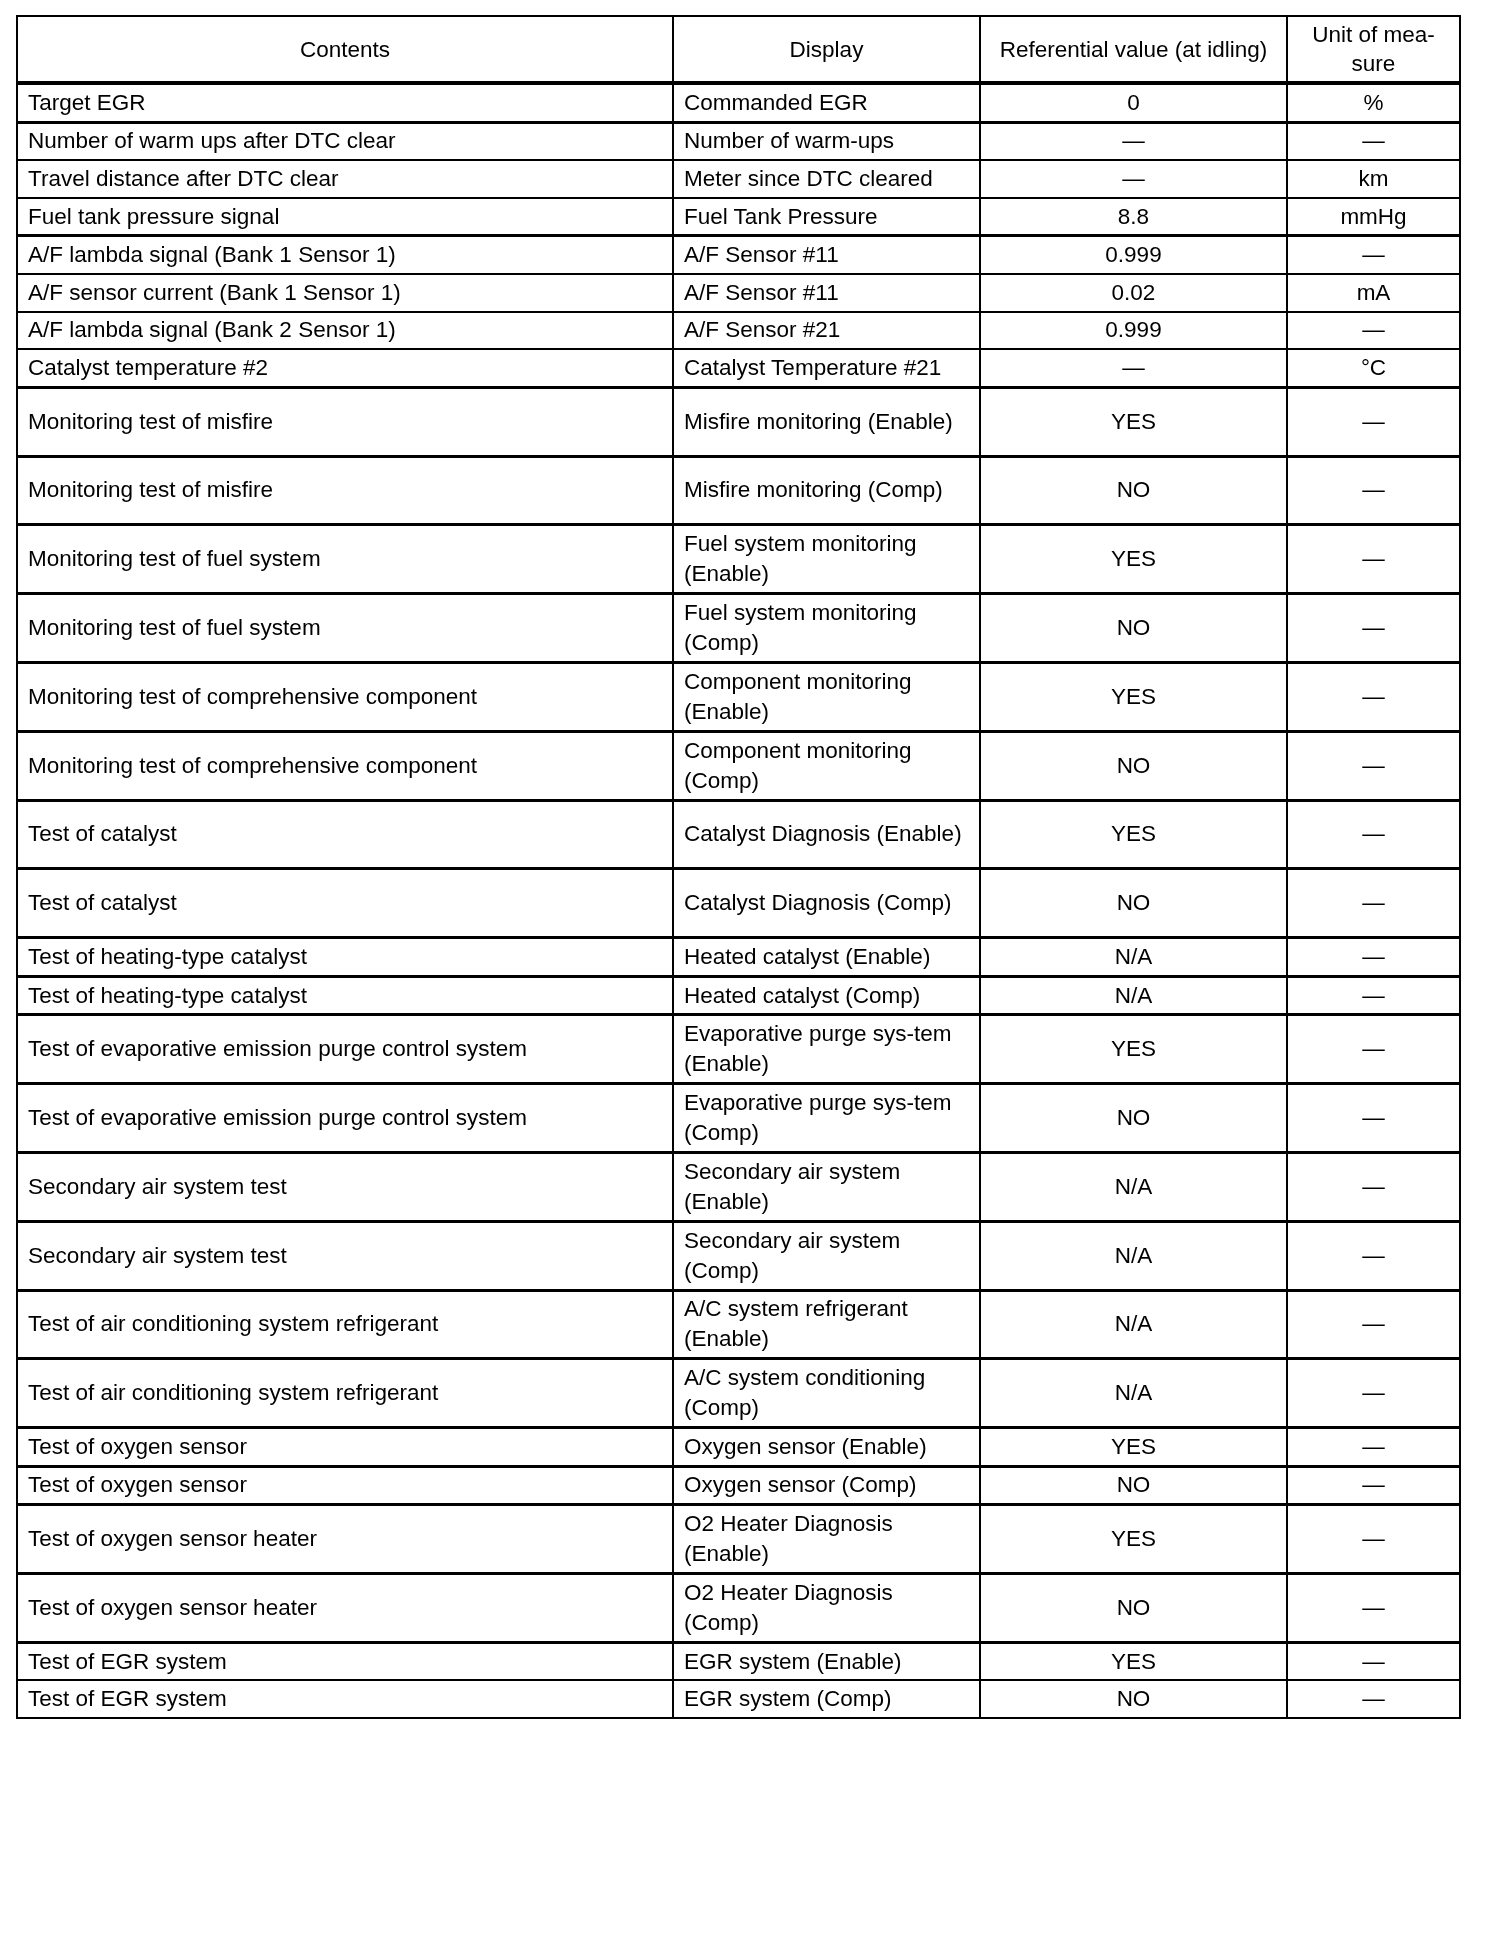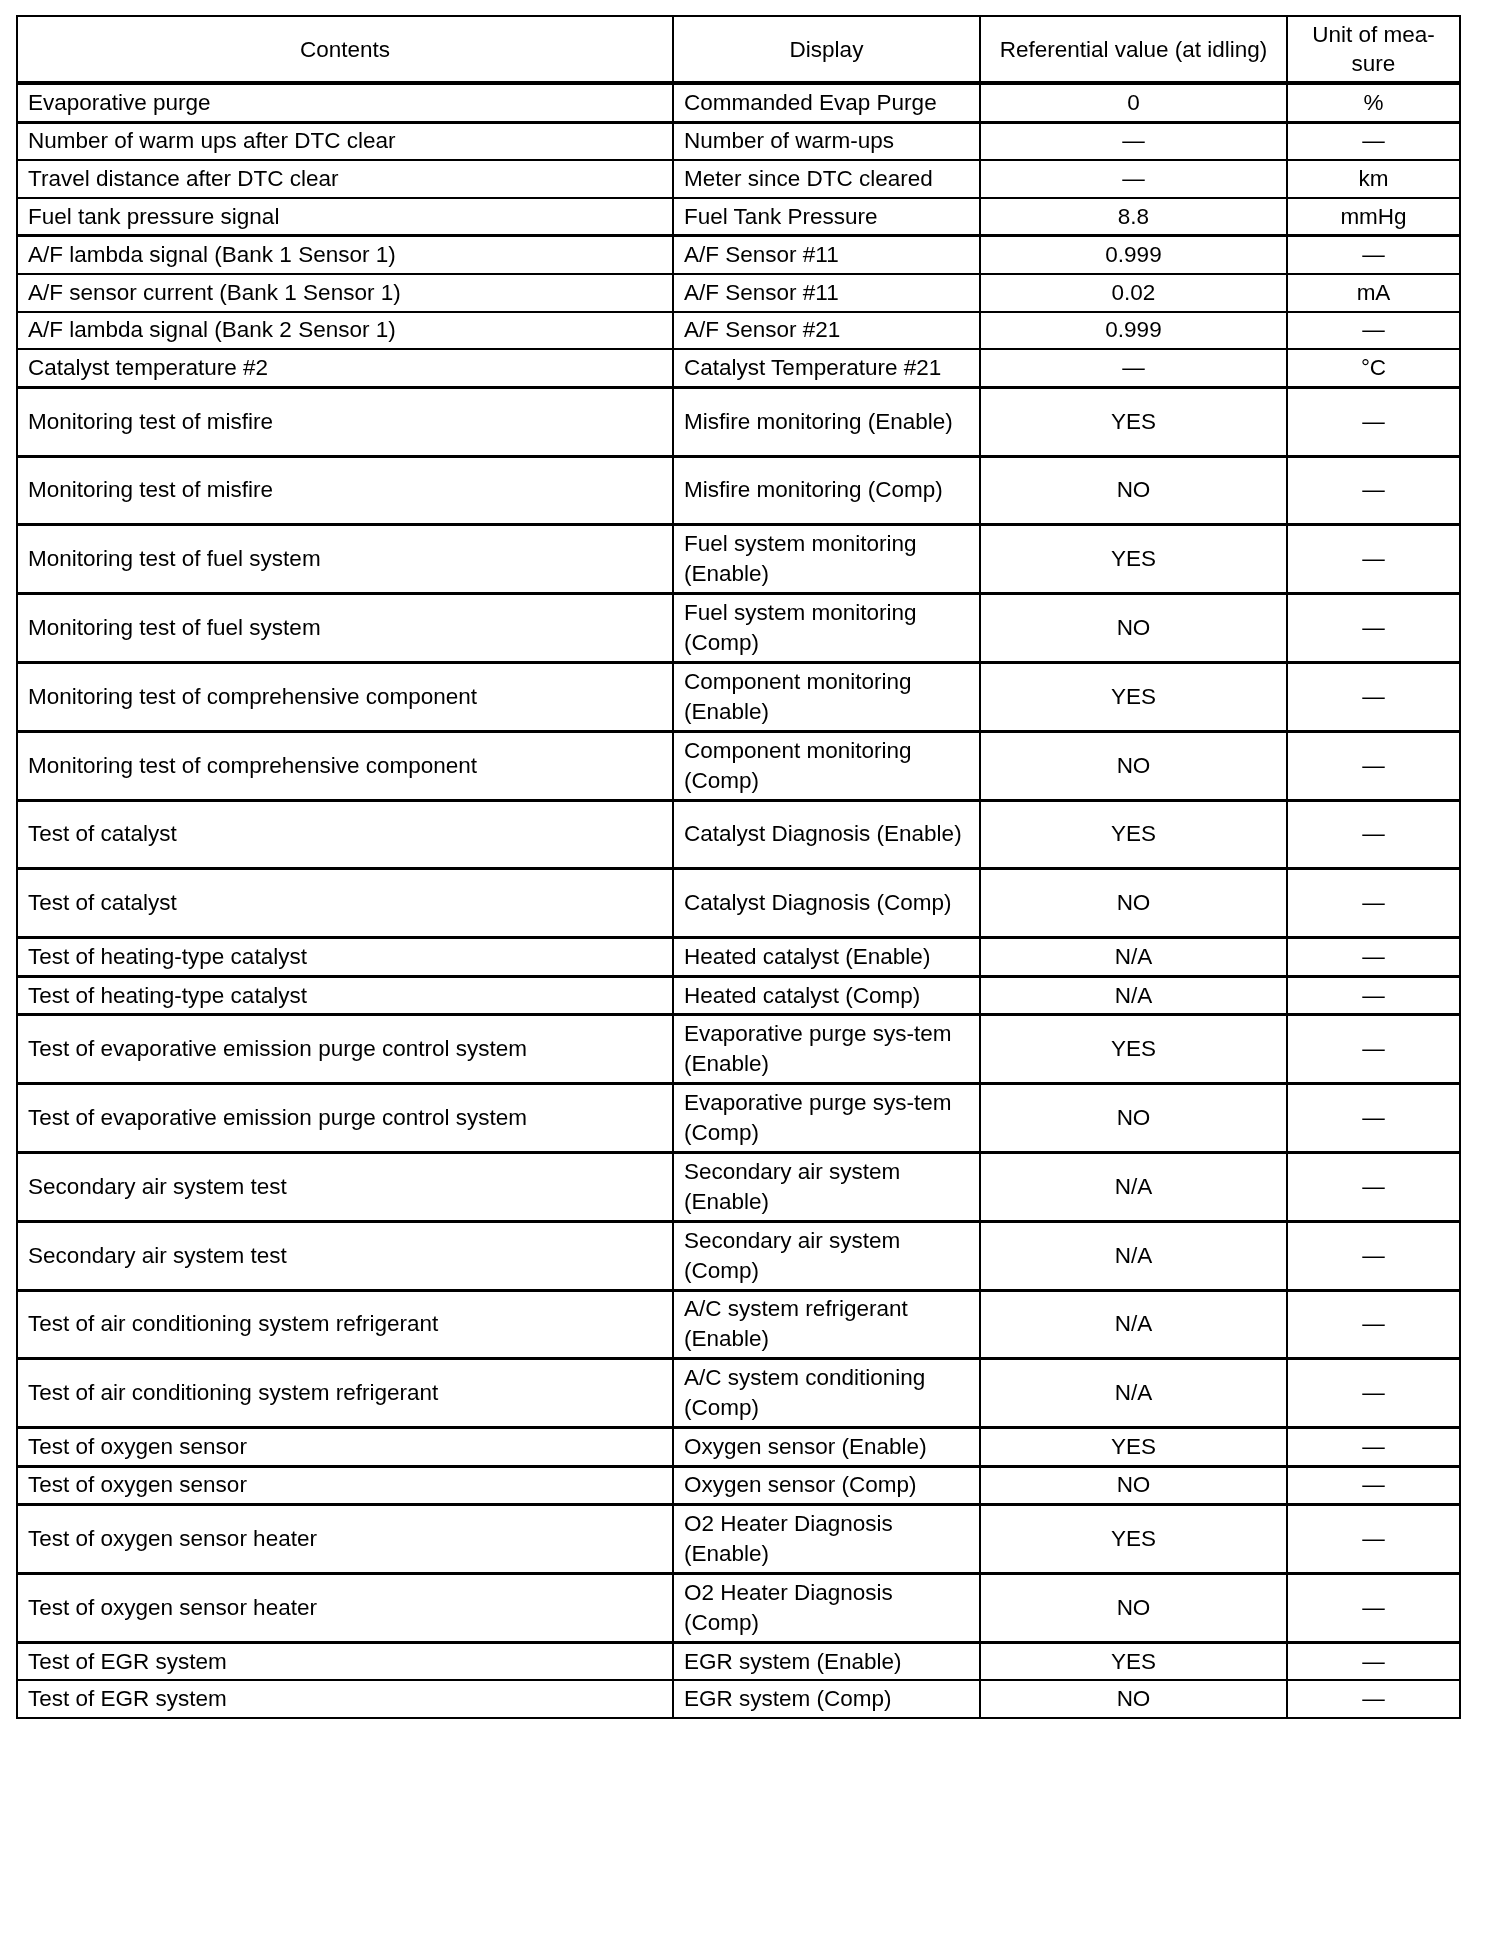--- a/index.html
+++ b/index.html
@@ -40,22 +40,22 @@
   <thead>
     <tr>
       <th>Contents</th>
       <th>Display</th>
       <th>Referential value (at idling)</th>
       <th>Unit of mea-sure</th>
     </tr>
   </thead>
   <tbody id="rows">
       <tr class="single">
-        <td class="l">Evaporative purge</td>
-        <td class="l display">Commanded Evap Purge</td>
+        <td class="l">Target EGR</td>
+        <td class="l display">Commanded EGR</td>
         <td class="c">0</td>
         <td class="c">%</td>
       </tr>
       <tr class="single heavy">
         <td class="l">Number of warm ups after DTC clear</td>
         <td class="l display">Number of warm-ups</td>
         <td class="c">—</td>
         <td class="c">—</td>
       </tr>
       <tr class="single">

